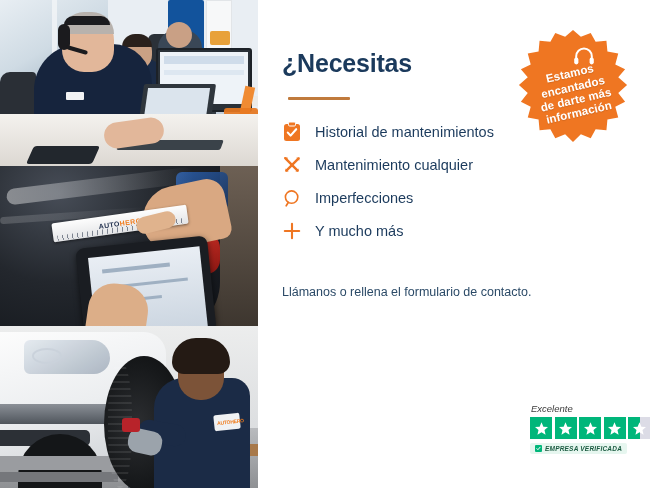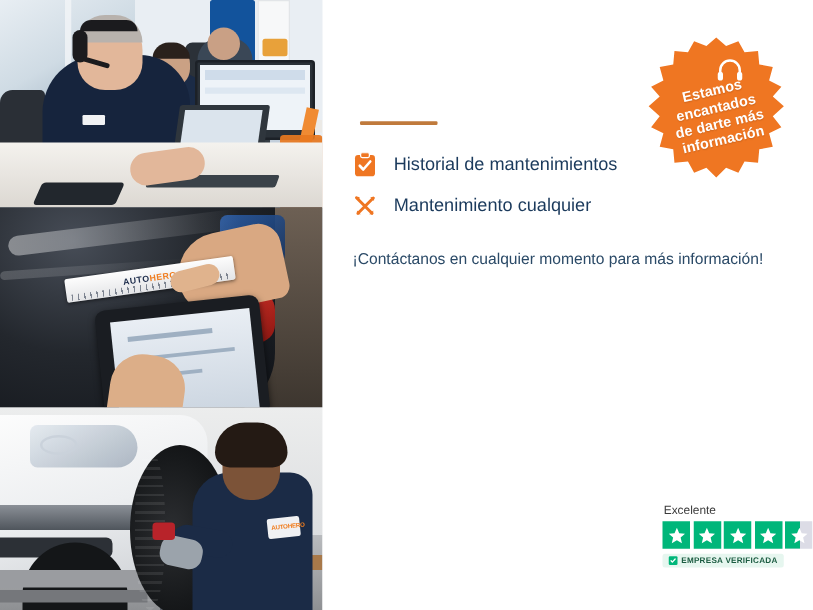--- a/index.html
+++ b/index.html
@@ -122,21 +122,21 @@
   .badge svg { position:absolute; inset:0; }
   .badge-inner { position:absolute; inset:0; display:flex; flex-direction:column; align-items:center; justify-content:center;
      transform:rotate(-13deg); padding-top:14px;}
   .badge-hp { position:absolute; left:50%; top:18px; transform:translateX(-50%) rotate(0deg); }
   .badge-txt { font-size:11.5px; font-weight:700; color:#ffffff; text-align:center; line-height:1.16; letter-spacing:.1px; text-shadow:0 1px 1px rgba(0,0,0,.12); }
 
   
   .tp { position:absolute; right:0px; bottom:34px; display:flex; align-items:flex-end; gap:10px;}
   .tp-logo { display:flex; align-items:center; gap:4px; padding-bottom:4px;}
   .tp-name { font-size:21px; font-weight:700; color:#191919; letter-spacing:-.8px;}
-  .tp-right { display:flex; flex-direction:column; align-items:flex-start; gap:3px;}
+  .tp-right { display:flex; flex-direction:column; align-items:flex-start; gap:3px;font-style:italic;}
   .tp-excelente { font-size:9.5px; color:#3b3b3b; margin-left:1px;}
   .tp-stars { display:flex; gap:2.5px;}
   .tp-star { width:22px; height:22px; background:#00b67a; display:flex; align-items:center; justify-content:center; position:relative; overflow:hidden;}
   .tp-star.partial { background:#dcdce6;}
   .tp-star.partial .fillhalf { position:absolute; left:0; top:0; height:100%; background:#00b67a;}
   .tp-verified { display:flex; align-items:center; gap:3px; background:#e6f6ef; border-radius:2px; padding:2px 5px; margin-top:1px;}
   .tp-vtext { font-size:6.5px; font-weight:700; color:#1c5c42; letter-spacing:.2px;}
   .tp-vcheck { width:7px; height:7px; background:#00b67a; border-radius:1px; display:flex; align-items:center; justify-content:center;}
 </style>
 </head>
@@ -232,21 +232,21 @@
         </div>
       <div class="p3-arm"></div>
       <div class="p3-glove"></div>
       <div class="p3-tool"></div>
     </div>
   </div>
 
   <div class="content">
 
     <h1 class="headline">
-      <br>
+      <span>¿Necesitas</span><br>
     </h1>
 
     <div class="rule"></div>
 
     <ul class="features">
 
       <li class="feature">
         <span class="f-icon">
           <svg width="18" height="20" viewBox="0 0 18 20">
             <rect x="1" y="2" width="16" height="17" rx="2.5" fill="#ef7622"></rect>
@@ -264,26 +264,44 @@
             <path d="M16.6 3.4 L4.4 15.6" stroke="#ef7622" stroke-width="2.4" stroke-linecap="round"></path>
             <path d="M2.4 2.4 L5.6 2.6 L5.4 5.8 Z" fill="#ef7622"></path>
             <path d="M17.4 2.6 L17.2 5.8 L14.2 2.8 Z" fill="#ef7622"></path>
             <path d="M16.4 16.6 L13.4 16.4 L16.6 13.4 Z" fill="#ef7622"></path>
             <path d="M3.4 16.6 L3.6 13.4 L6.6 16.4 Z" fill="#ef7622"></path>
           </svg>
         </span>
         <span class="f-label">Mantenimiento cualquier</span>
       </li>
 
-
-
+      <li class="feature">
+        <span class="f-icon">
+          <svg width="19" height="19" viewBox="0 0 19 19">
+            <circle cx="8.6" cy="8.1" r="6.2" fill="none" stroke="#ef7622" stroke-width="1.6"></circle>
+            <path d="M5.4 13.3 L3.2 16.8" stroke="#ef7622" stroke-width="1.7" stroke-linecap="round"></path>
+          </svg>
+        </span>
+        <span class="f-label">Imperfecciones</span>
+      </li>
+
+
+      <li class="feature">
+        <span class="f-icon">
+          <svg width="18" height="18" viewBox="0 0 18 18">
+            <path d="M9 1.8 V16.2 M1.8 9 H16.2" stroke="#ef7622" stroke-width="2.1" stroke-linecap="round"></path>
+          </svg>
+        </span>
+        <span class="f-label">Y mucho más</span>
+      </li>
     </ul>
 
     <p class="note">
-      <span>¡Contáctanos en cualquier momento para más información!</span><br>
+      <br>
+      <span>Llámanos o rellena el formulario de contacto.</span>
     </p>
 
     <div class="badge">
       <svg viewBox="0 0 120 120">
         <path d="M60 2
           L68 9 L78 5 L83 14 L94 13 L95 24 L106 26 L103 37 L113 42 L106 50 L115 58 L106 66 L113 75 L103 80 L106 91 L95 93 L94 104 L83 103 L78 112 L68 108 L60 116 L52 108 L42 112 L37 103 L26 104 L25 93 L14 91 L17 80 L7 75 L14 66 L5 58 L14 50 L7 42 L17 37 L14 26 L25 24 L26 13 L37 14 L42 5 L52 9 Z" fill="#ef7622"></path>
       </svg>
       <span class="badge-hp">
         <svg width="22" height="20" viewBox="0 0 22 20">
           <path d="M3.2 13 V10.2 A7.8 7.8 0 0 1 18.8 10.2 V13" stroke="#ffffff" stroke-width="2" fill="none" stroke-linecap="round"></path>

